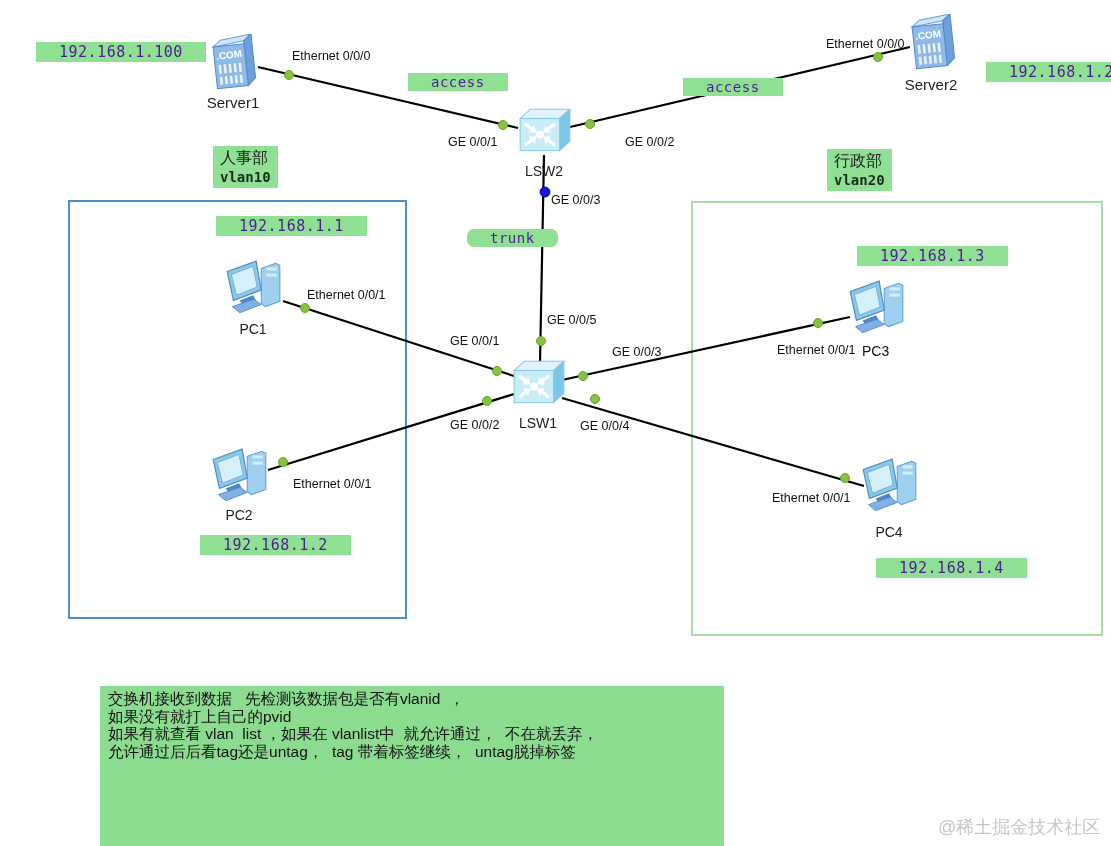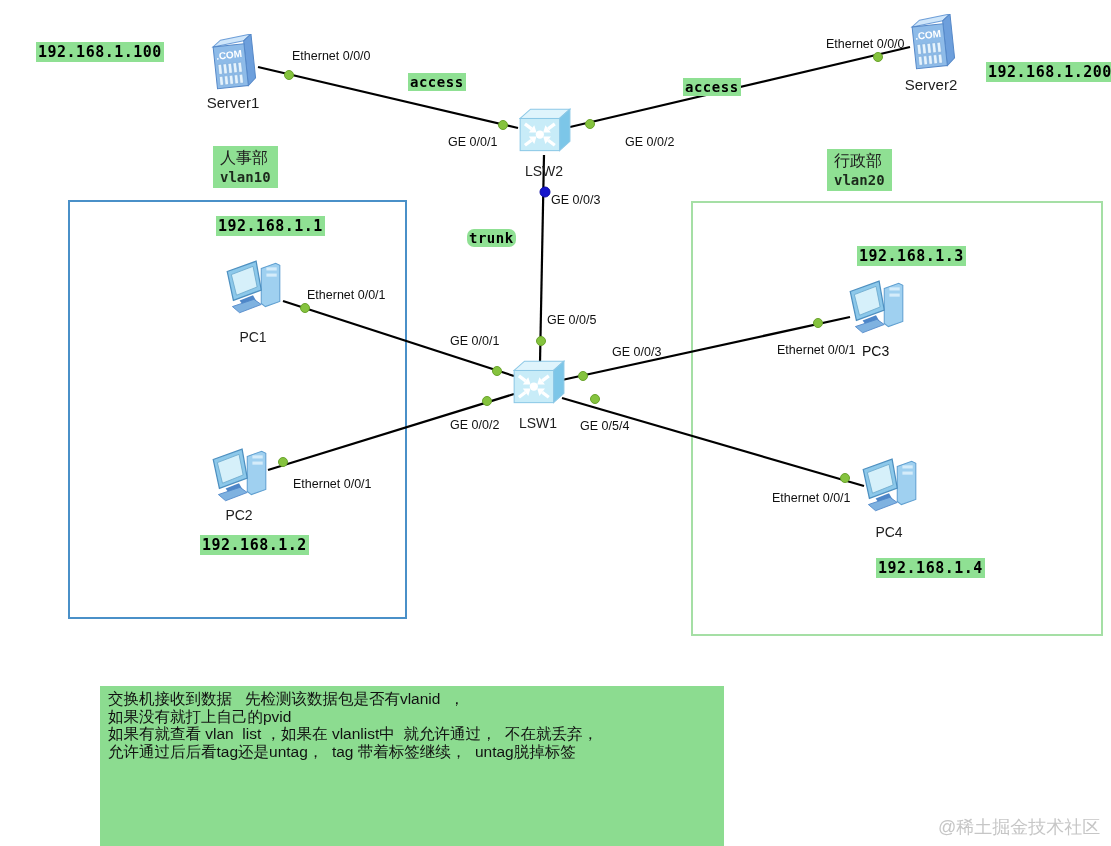--- a/index.html
+++ b/index.html
@@ -8,23 +8,23 @@
   .wires{position:absolute;left:0;top:0;z-index:1;}
   .wires line{stroke:#000;stroke-width:2.2;}
   .dot{fill:#85c33e;stroke:#69a32b;stroke-width:1;}
   .dot-blue{fill:#1616cc;stroke:#0d0da8;stroke-width:1;}
   .vbox{position:absolute;z-index:0;background:transparent;}
   .vbox.hr{border:2px solid #4a90c8;}
   .vbox.admin{border:2px solid #a5dfa5;}
   .icon{position:absolute;z-index:2;}
   .plabel{position:absolute;z-index:3;font-size:12.5px;color:#101010;white-space:nowrap;}
   .dname{position:absolute;z-index:3;font-size:14px;color:#1d1d1d;text-align:center;white-space:nowrap;}
-  .glabel{position:absolute;z-index:3;background:#8fe093;color:#000000;
-          font-family:"DejaVu Sans Mono",monospace;font-size:14px;font-weight:700;
-          letter-spacing:0.5px;padding:1px 2px;white-space:nowrap;}
+  .glabel{position:absolute;z-index:3;background:#8fe093;color:#4c1d95;
+          font-family:"DejaVu Sans Mono",monospace;font-size:14px;font-weight:400;
+          letter-spacing:0.5px;padding:1px 23px;white-space:nowrap;}
   .dept{position:absolute;z-index:3;background:#8fe093;padding:2px 7px;text-align:left;}
   .dept .t{font-size:16px;color:#202020;line-height:20px;}
   .dept .v{font-family:"DejaVu Sans Mono",monospace;font-size:14px;font-weight:600;color:#1c2a1c;line-height:18px;}
   .note{position:absolute;z-index:3;background:#8cdc90;color:#111;padding:4px 8px;box-sizing:border-box;}
   .note .l1{font-family:"DejaVu Sans Mono",monospace;font-size:14px;font-weight:600;
             white-space:pre-wrap;margin:2px 0 36px 0;}
   .note .pl{font-size:15.5px;line-height:17.5px;white-space:pre-wrap;}
   .watermark{position:absolute;z-index:3;font-size:18px;color:#c6c6c6;white-space:nowrap;}
 </style>
 </head>
@@ -153,21 +153,21 @@
     <svg width="66" height="64" viewBox="0 0 64 62">
       <polygon points="40,12 54,7 58,9 58,44 44,49 40,46" fill="#9fd0f0" stroke="#5f9fd0" stroke-width="1"></polygon>
       <rect x="45" y="11" width="10" height="3" fill="#d5ecfa"></rect>
       <rect x="45" y="17" width="10" height="3" fill="#d5ecfa"></rect>
       <polygon points="7,15 35,5 40,33 13,43" fill="#8cc8ea" stroke="#4e90c0" stroke-width="1.2"></polygon>
       <polygon points="11,18 32,10 36,30 16,38" fill="#d6f0fa" stroke="#6aa8cc" stroke-width="0.8"></polygon>
       <polygon points="19,43 32,38 36,45 24,50" fill="#4e86c8"></polygon>
       <polygon points="12,49 33,42 40,47 19,55" fill="#7fb2e0" stroke="#4e86c8" stroke-width="0.8"></polygon>
     </svg>
   </div>
-  <div class="dname" style="left:222px;top:321px;width:62px;margin-top:8px;">PC1</div>
+  <div class="dname" style="left:222px;top:321px;width:62px;">PC1</div>
   <div class="plabel" style="left:307px;top:288px;">Ethernet 0/0/1</div>
 
   <div class="plabel" style="left:547px;top:313px;">GE 0/0/5</div>
   <div class="plabel" style="left:450px;top:334px;">GE 0/0/1</div>
   <div class="plabel" style="left:612px;top:345px;">GE 0/0/3</div>
   <div class="icon" style="left:510px;top:358px;">
     <svg width="56" height="54" viewBox="0 0 54 52">
       <polygon points="4,12 14,3 52,3 42,12" fill="#dff4fc" stroke="#8cc8e6" stroke-width="1"></polygon>
       <polygon points="42,12 52,3 52,34 42,43" fill="#7cc6e8" stroke="#8cc8e6" stroke-width="1"></polygon>
       <rect x="4" y="12" width="38" height="31" fill="#c8ecf8" stroke="#8cc8e6" stroke-width="1"></rect>
@@ -179,21 +179,21 @@
       </defs>
       <use href="#swa1" transform="translate(7,16) rotate(37)"></use>
       <use href="#swa1" transform="translate(39,16) rotate(143)"></use>
       <use href="#swa1" transform="translate(39,39) rotate(217)"></use>
       <use href="#swa1" transform="translate(7,39) rotate(323)"></use>
       <circle cx="23" cy="27.5" r="4" fill="#fff"></circle>
     </svg>
   </div>
   <div class="dname" style="left:510px;top:415px;width:56px;">LSW1</div>
   <div class="plabel" style="left:450px;top:418px;">GE 0/0/2</div>
-  <div class="plabel" style="left:580px;top:419px;">GE 0/5/4</div>
+  <div class="plabel" style="left:580px;top:419px;">GE 0/0/4</div>
 
   <div class="glabel" style="left:857px;top:246px;font-size:15px;">192.168.1.3</div>
   <div class="icon" style="left:843px;top:276px;">
     <svg width="66" height="64" viewBox="0 0 64 62">
       <polygon points="40,12 54,7 58,9 58,44 44,49 40,46" fill="#9fd0f0" stroke="#5f9fd0" stroke-width="1"></polygon>
       <rect x="45" y="11" width="10" height="3" fill="#d5ecfa"></rect>
       <rect x="45" y="17" width="10" height="3" fill="#d5ecfa"></rect>
       <polygon points="7,15 35,5 40,33 13,43" fill="#8cc8ea" stroke="#4e90c0" stroke-width="1.2"></polygon>
       <polygon points="11,18 32,10 36,30 16,38" fill="#d6f0fa" stroke="#6aa8cc" stroke-width="0.8"></polygon>
       <polygon points="19,43 32,38 36,45 24,50" fill="#4e86c8"></polygon>

